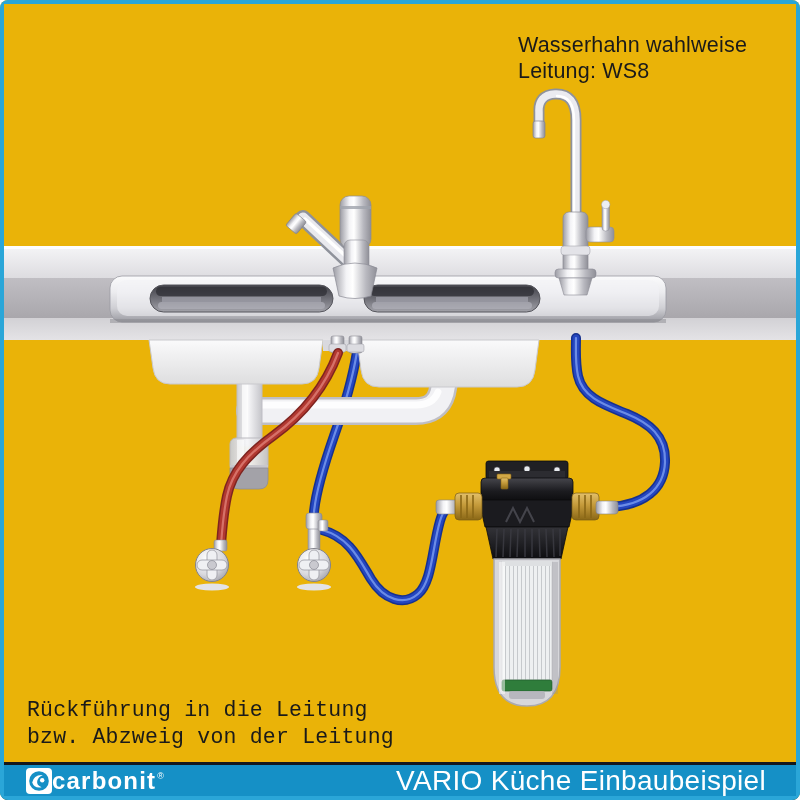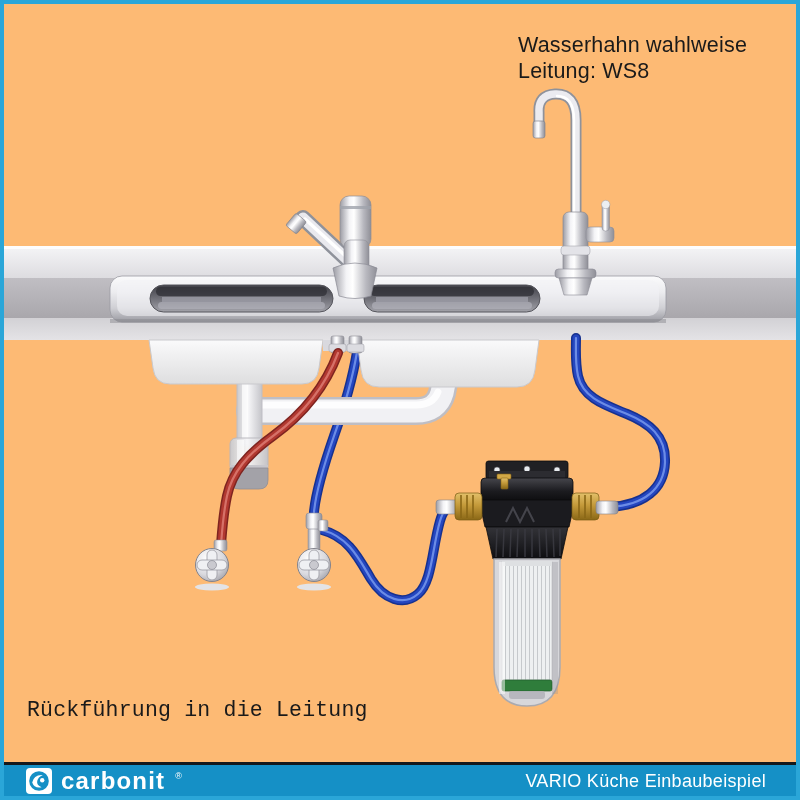--- a/index.html
+++ b/index.html
@@ -7,37 +7,37 @@
     --footer-blue:#1590c6;
     --tube-blue:#2446c0;
     --tube-blue-dark:#17318e;
     --tube-blue-light:#7090e8;
     --tube-red:#b13830;
     --tube-red-dark:#7e2420;
     --tube-red-light:#d8746b;
     --filter-green:#2f7d3b;
   }
   html,body{margin:0;padding:0;background:#fff;}
-  .page{position:relative;width:800px;height:800px;background:#fdba74;overflow:hidden;
-        font-family:"Liberation Sans",sans-serif;}
+  .page{position:relative;width:800px;height:800px;background:#eab308;overflow:hidden;
+        font-family:"Liberation Sans",sans-serif;border-radius:8px;}
   .scene{position:absolute;left:0;top:0;width:800px;height:800px;}
   .frame{position:absolute;inset:0;border:4px solid var(--border-blue);pointer-events:none;}
   .note{position:absolute;font-size:21.5px;line-height:27px;color:#1a1a1a;letter-spacing:0.2px;white-space:nowrap;}
   .note-top{left:518px;top:32px;line-height:26px;}
   .note-bottom{left:27px;top:697px;font-family:Liberation Mono, monospace;}
   .separator{position:absolute;left:0;right:0;top:762px;height:3px;background:#14181c;}
   .bottom-edge{position:absolute;left:0;right:0;bottom:0;height:3px;background:#0d4a6b;}
   .footer{position:absolute;left:0;right:0;top:765px;bottom:3px;background:var(--footer-blue);
           display:flex;align-items:center;padding:0 34px 0 26px;box-sizing:border-box;}
-  .brand{display:flex;align-items:center;gap:9px;}
+  .brand{display:flex;align-items:center;}
   .logo{width:26px;height:26px;display:block;}
   .logo-circle{fill:var(--footer-blue);}
   .brand-text{color:#ffffff;font-size:24px;font-weight:bold;letter-spacing:1.2px;line-height:26px;}
   .brand-mark{color:#ffffff;font-size:9px;align-self:flex-start;margin-top:3px;margin-left:1px;}
-  .caption{margin-left:auto;color:#ffffff;font-size:18px;letter-spacing:0.3px;}
+  .caption{margin-left:auto;color:#ffffff;font-size:28px;letter-spacing:0.3px;}
   
   .tube{fill:none;stroke-linecap:round;stroke-linejoin:round;}
   .tbD{stroke:var(--tube-blue-dark);stroke-width:10;}
   .tbM{stroke:var(--tube-blue);stroke-width:7;}
   .tbL{stroke:var(--tube-blue-light);stroke-width:2.2;opacity:.95;}
   .trD{stroke:var(--tube-red-dark);stroke-width:10;}
   .trM{stroke:var(--tube-red);stroke-width:7;}
   .trL{stroke:var(--tube-red-light);stroke-width:2.2;opacity:.95;}
   .greenring{fill:var(--filter-green);}
 </style>
@@ -288,20 +288,21 @@
     </g>
   </svg>
 
   <div class="note note-top">
     <div>Wasserhahn wahlweise</div>
     <div>Leitung: WS8</div>
   </div>
 
   <div class="note note-bottom">
     <div>Rückführung in die Leitung</div>
+    <div>bzw. Abzweig von der Leitung</div>
   </div>
 
   <div class="separator"></div>
 
   <div class="footer">
     <div class="brand">
       <svg class="logo" viewBox="0 0 26 26" xmlns="http://www.w3.org/2000/svg">
         <rect x="0" y="0" width="26" height="26" rx="4" fill="#ffffff"></rect>
         <circle class="logo-circle" cx="13" cy="13" r="9.8"></circle>
         <path d="M6.2,14.5 Q8.0,6.2 16.8,7.0 Q12.0,9.0 11.2,13.0 Q10.4,17.2 15.6,19.2 Q8.2,20.6 6.2,14.5 Z" fill="#ffffff"></path>

